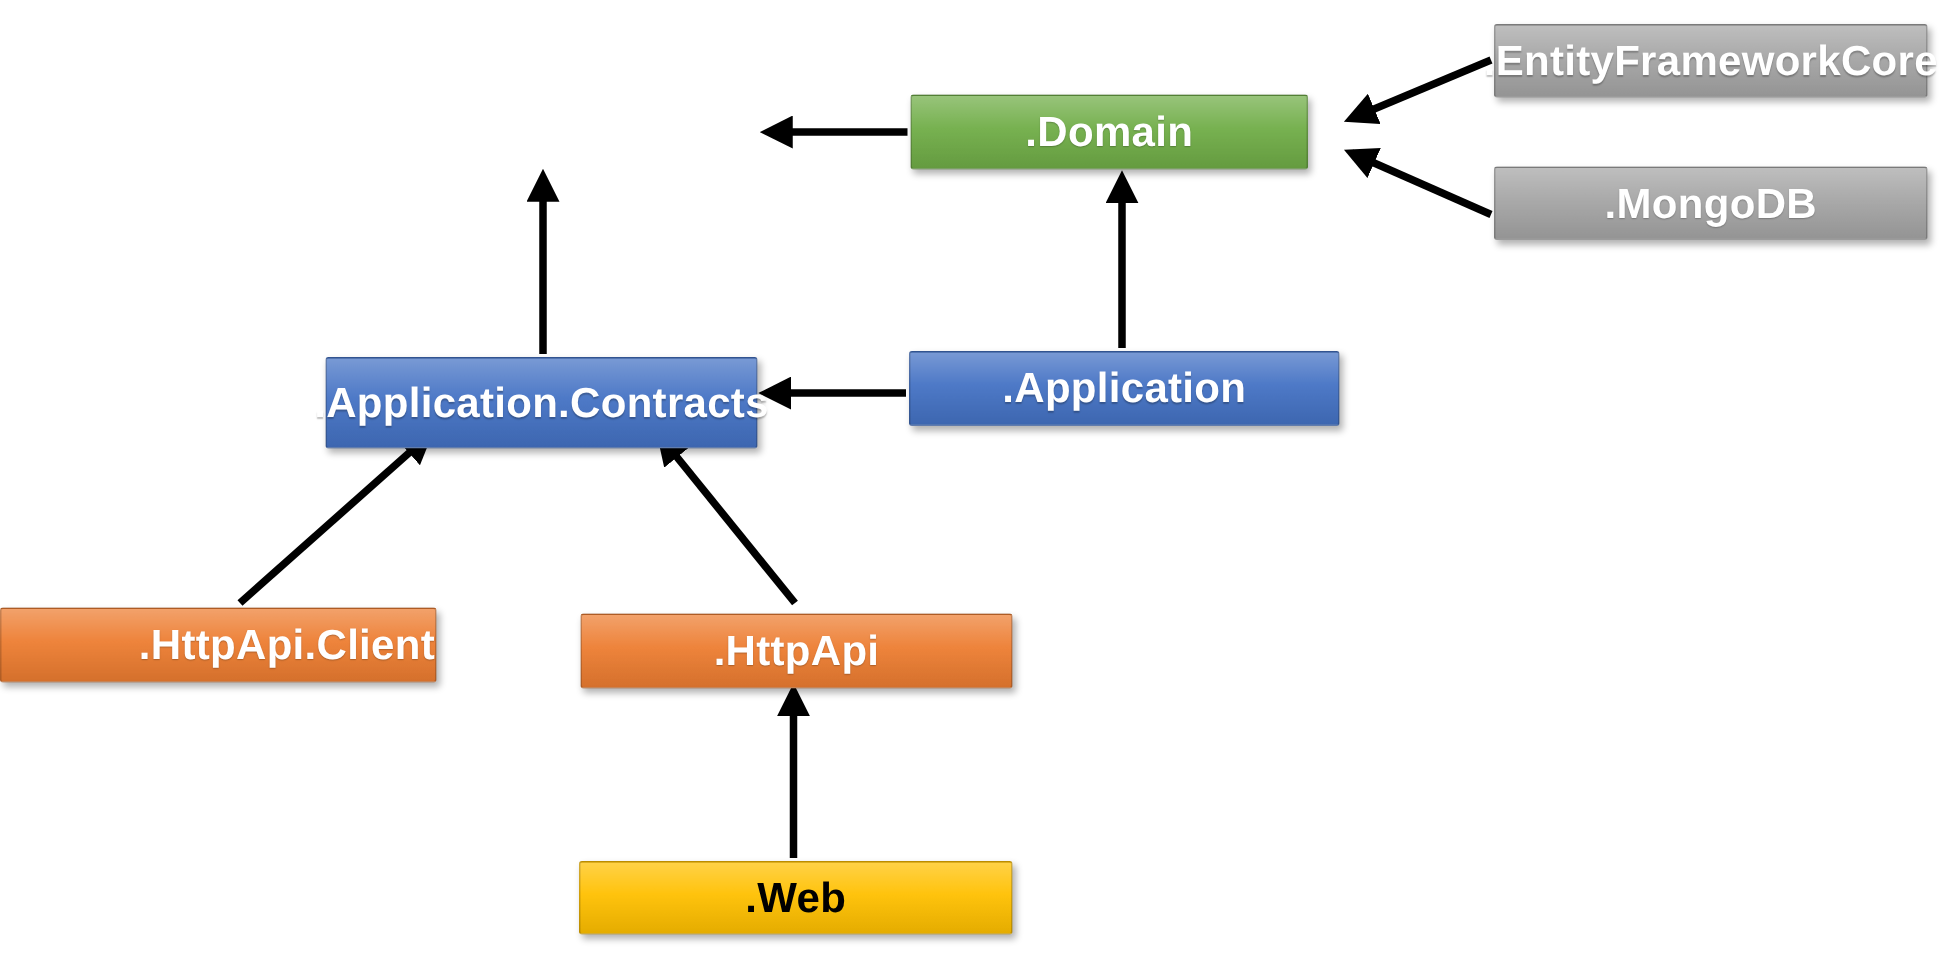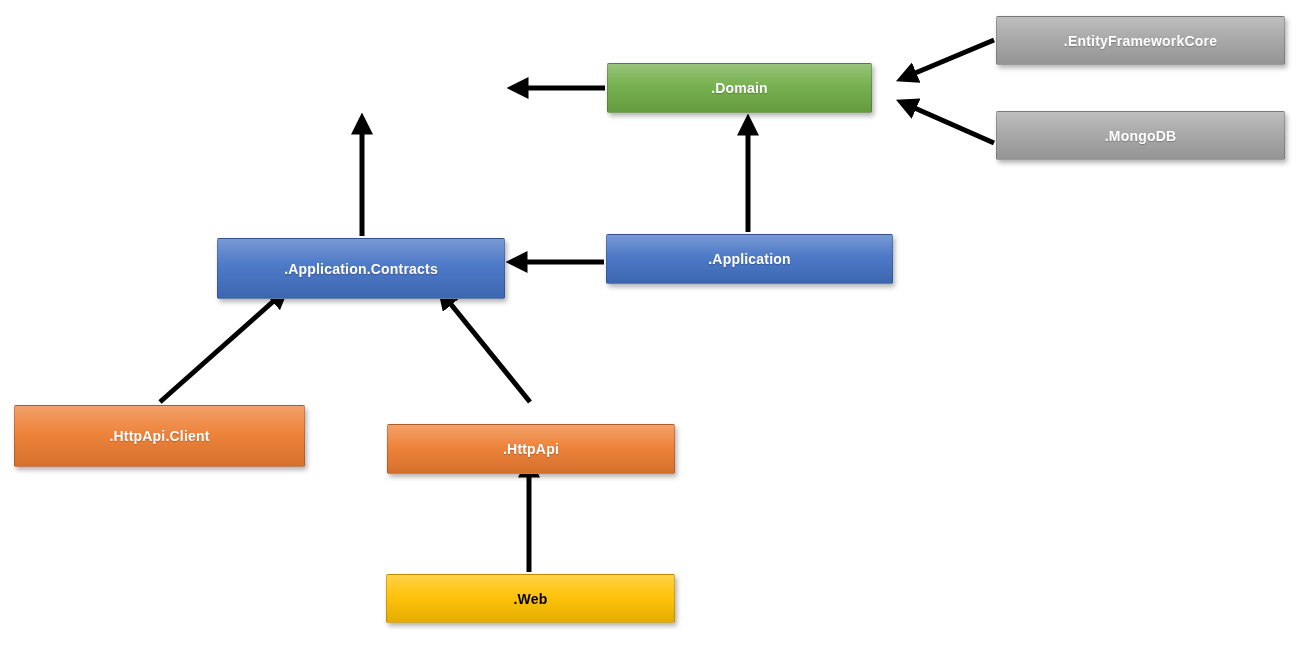--- a/index.html
+++ b/index.html
@@ -23,41 +23,41 @@
     height: 645px;
   }
   .node {
     position: absolute;
     box-sizing: border-box;
     display: flex;
     align-items: center;
     justify-content: center;
     color: #ffffff;
     font-weight: 700;
-    font-size: 14px;
+    font-size: 28px;
     letter-spacing: 0.2px;
     border: 1px solid rgba(0,0,0,0.18);
     border-radius: 2px;
     background-image: linear-gradient(180deg, rgba(255,255,255,0.28) 0%, rgba(255,255,255,0.05) 45%, rgba(0,0,0,0.10) 100%);
     box-shadow: 2px 3px 5px rgba(0,0,0,0.30);
     text-shadow: 0 1px 1px rgba(0,0,0,0.25);
   }
   .node.dark-text {
     color: #000000;
     text-shadow: none;
   }
   
   .n-domain-shared   { left: 217px; top: 62px;  width: 289px; height: 50px; }
   .n-domain          { left: 607px; top: 63px;  width: 265px; height: 50px; }
   .n-efcore          { left: 996px; top: 16px;  width: 289px; height: 49px; }
   .n-mongodb         { left: 996px; top: 111px; width: 289px; height: 49px; }
   .n-app-contracts   { left: 217px; top: 238px; width: 288px; height: 61px; }
   .n-application     { left: 606px; top: 234px; width: 287px; height: 50px; }
-  .n-httpapi-client  { left: 14px;  top: 405px; width: 291px; height: 62px; }
-  .n-httpapi         { left: 387px; top: 424px; width: 288px; height: 50px; }
+  .n-httpapi-client  { left: 0;  top: 405px; width: 291px; height: 50px; justify-content: flex-end; }
+  .n-httpapi         { left: 387px; top: 409px; width: 288px; height: 50px; }
   .n-web             { left: 386px; top: 574px; width: 289px; height: 49px; }
 </style>
 </head>
 <body>
 
 <div class="canvas">
 
   <svg class="arrows" viewBox="0 0 1300 645" xmlns="http://www.w3.org/2000/svg">
     <defs>
       <marker id="ah" viewBox="0 0 10 10" refX="7.5" refY="5" markerWidth="4.4" markerHeight="4.4" orient="auto-start-reverse">

